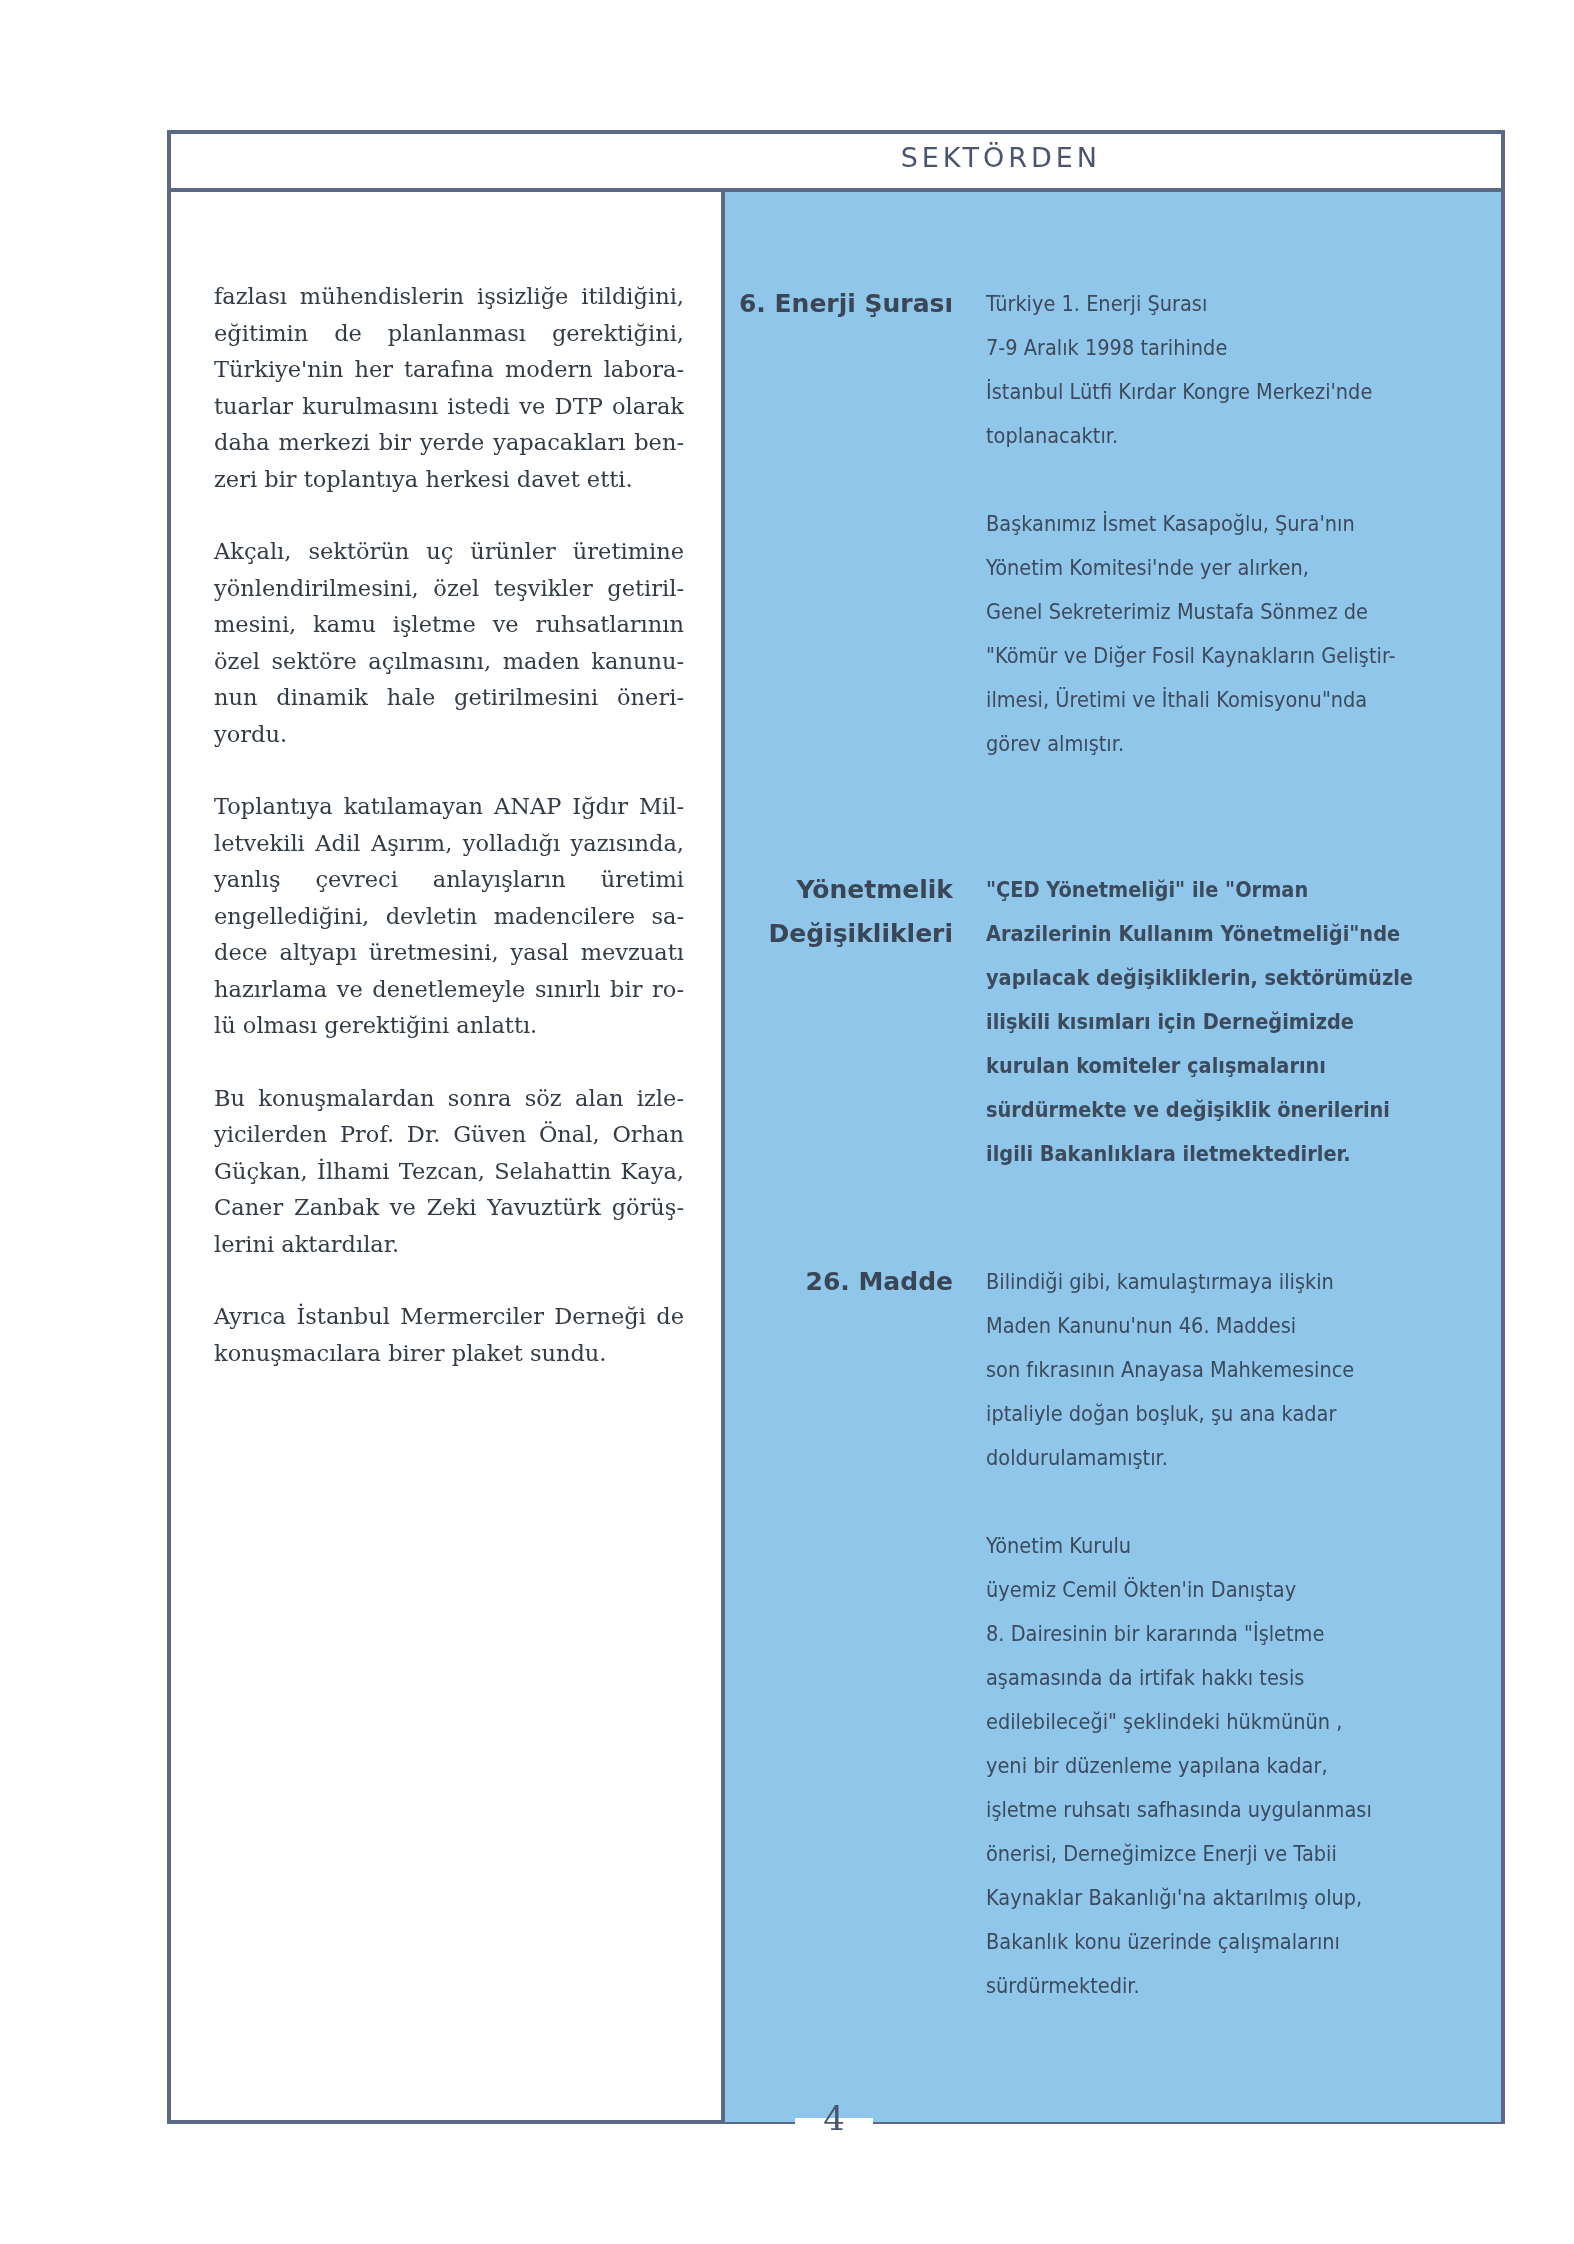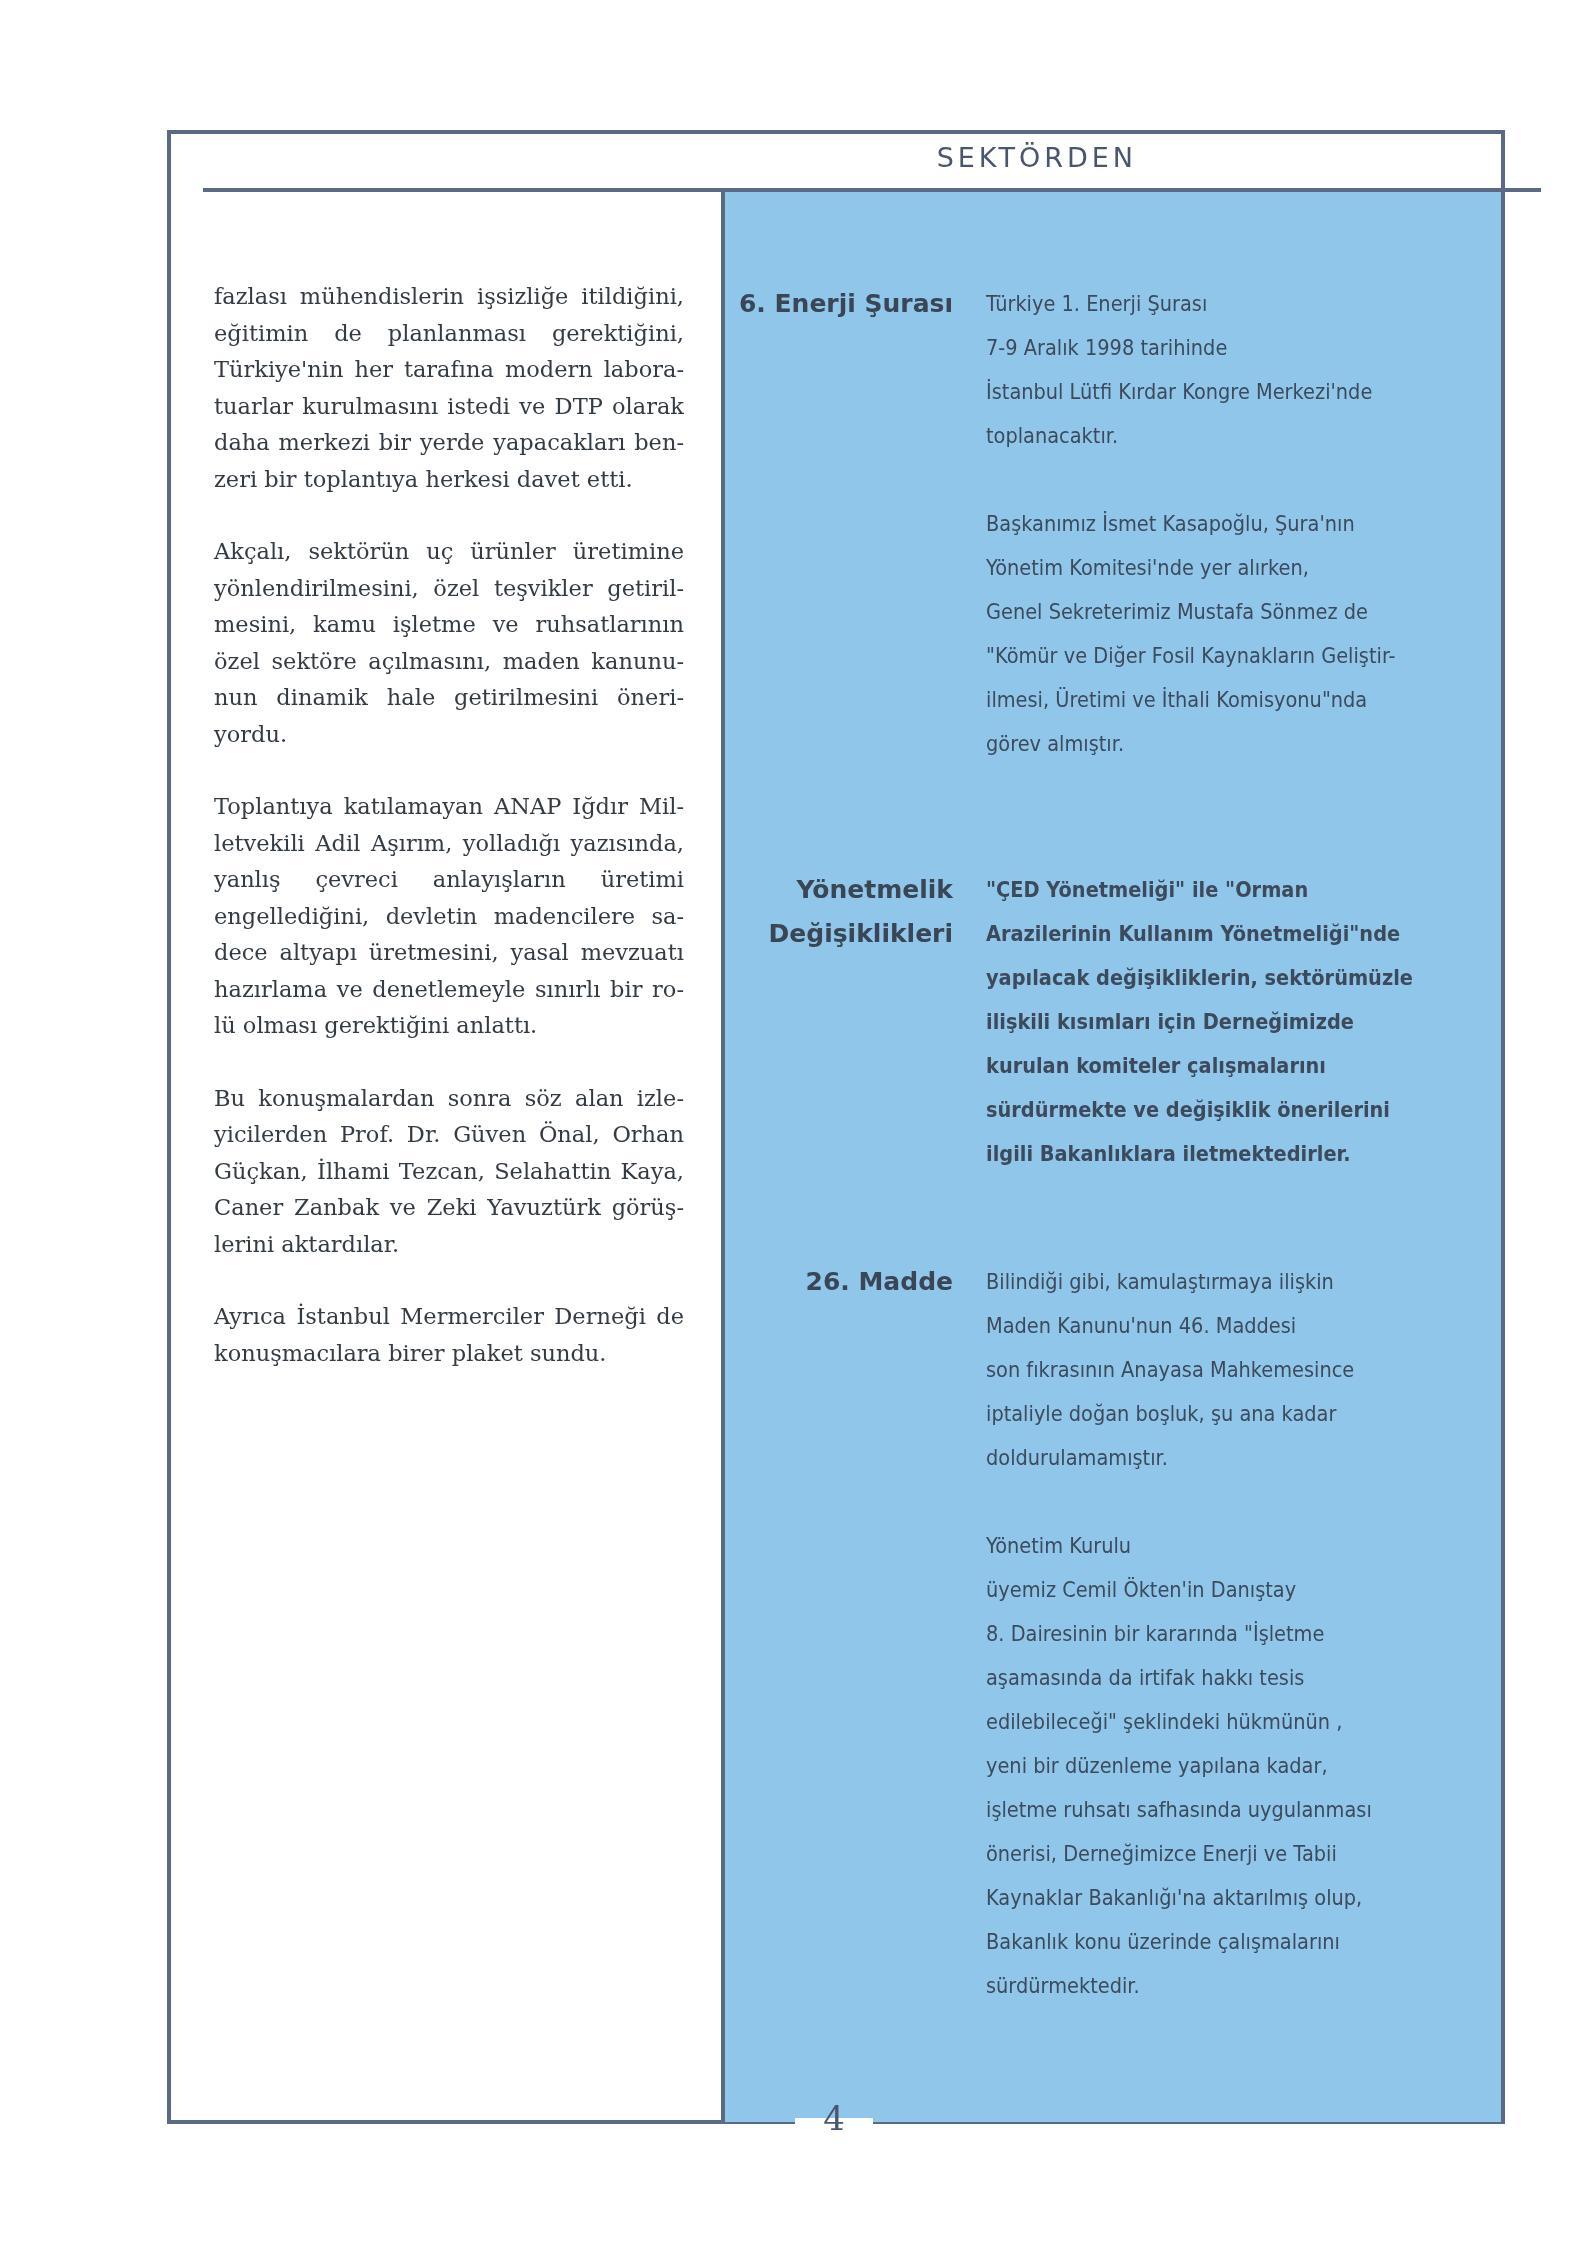--- a/index.html
+++ b/index.html
@@ -11,21 +11,20 @@
       width: 1338px; height: 1994px;
       border: 4px solid #5a6a85;
       box-sizing: border-box;
     }
     .header {
       position: absolute;
       left: 167px; top: 130px;
       width: 1338px; height: 62px;
       border-bottom: 4px solid #5a6a85;
       box-sizing: border-box;
-      margin-left: 36px;
     }
     .header-sub {
       position: absolute;
       right: 404px; top: 12px;
       font-family: "DejaVu Sans", sans-serif;
       font-size: 27px;
       letter-spacing: 4px;
       color: #4a5670;
       font-weight: normal;
     }

